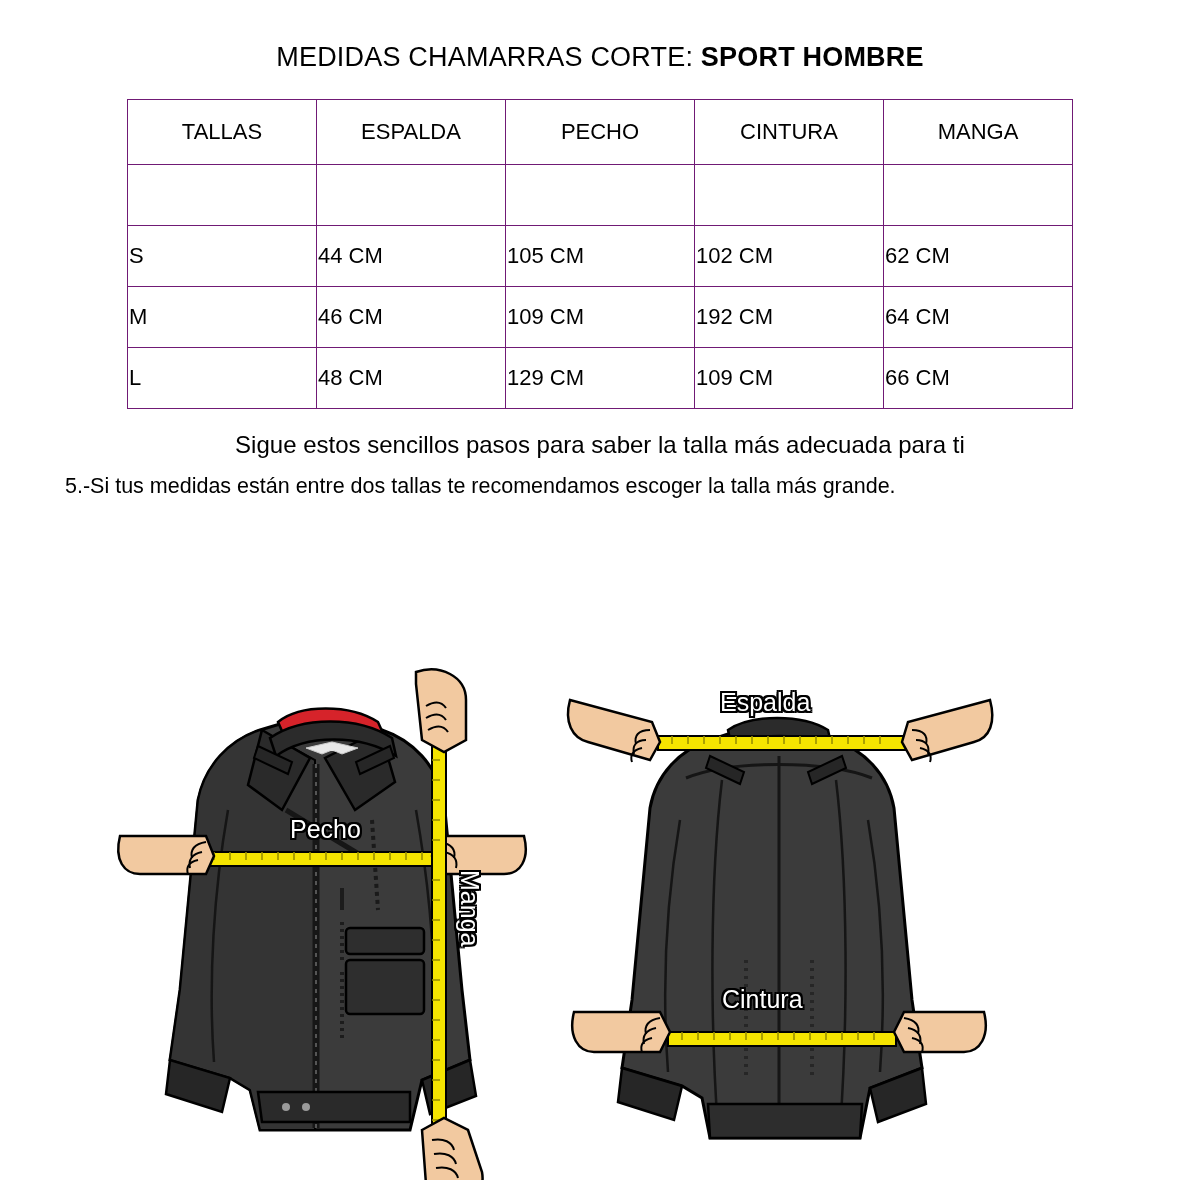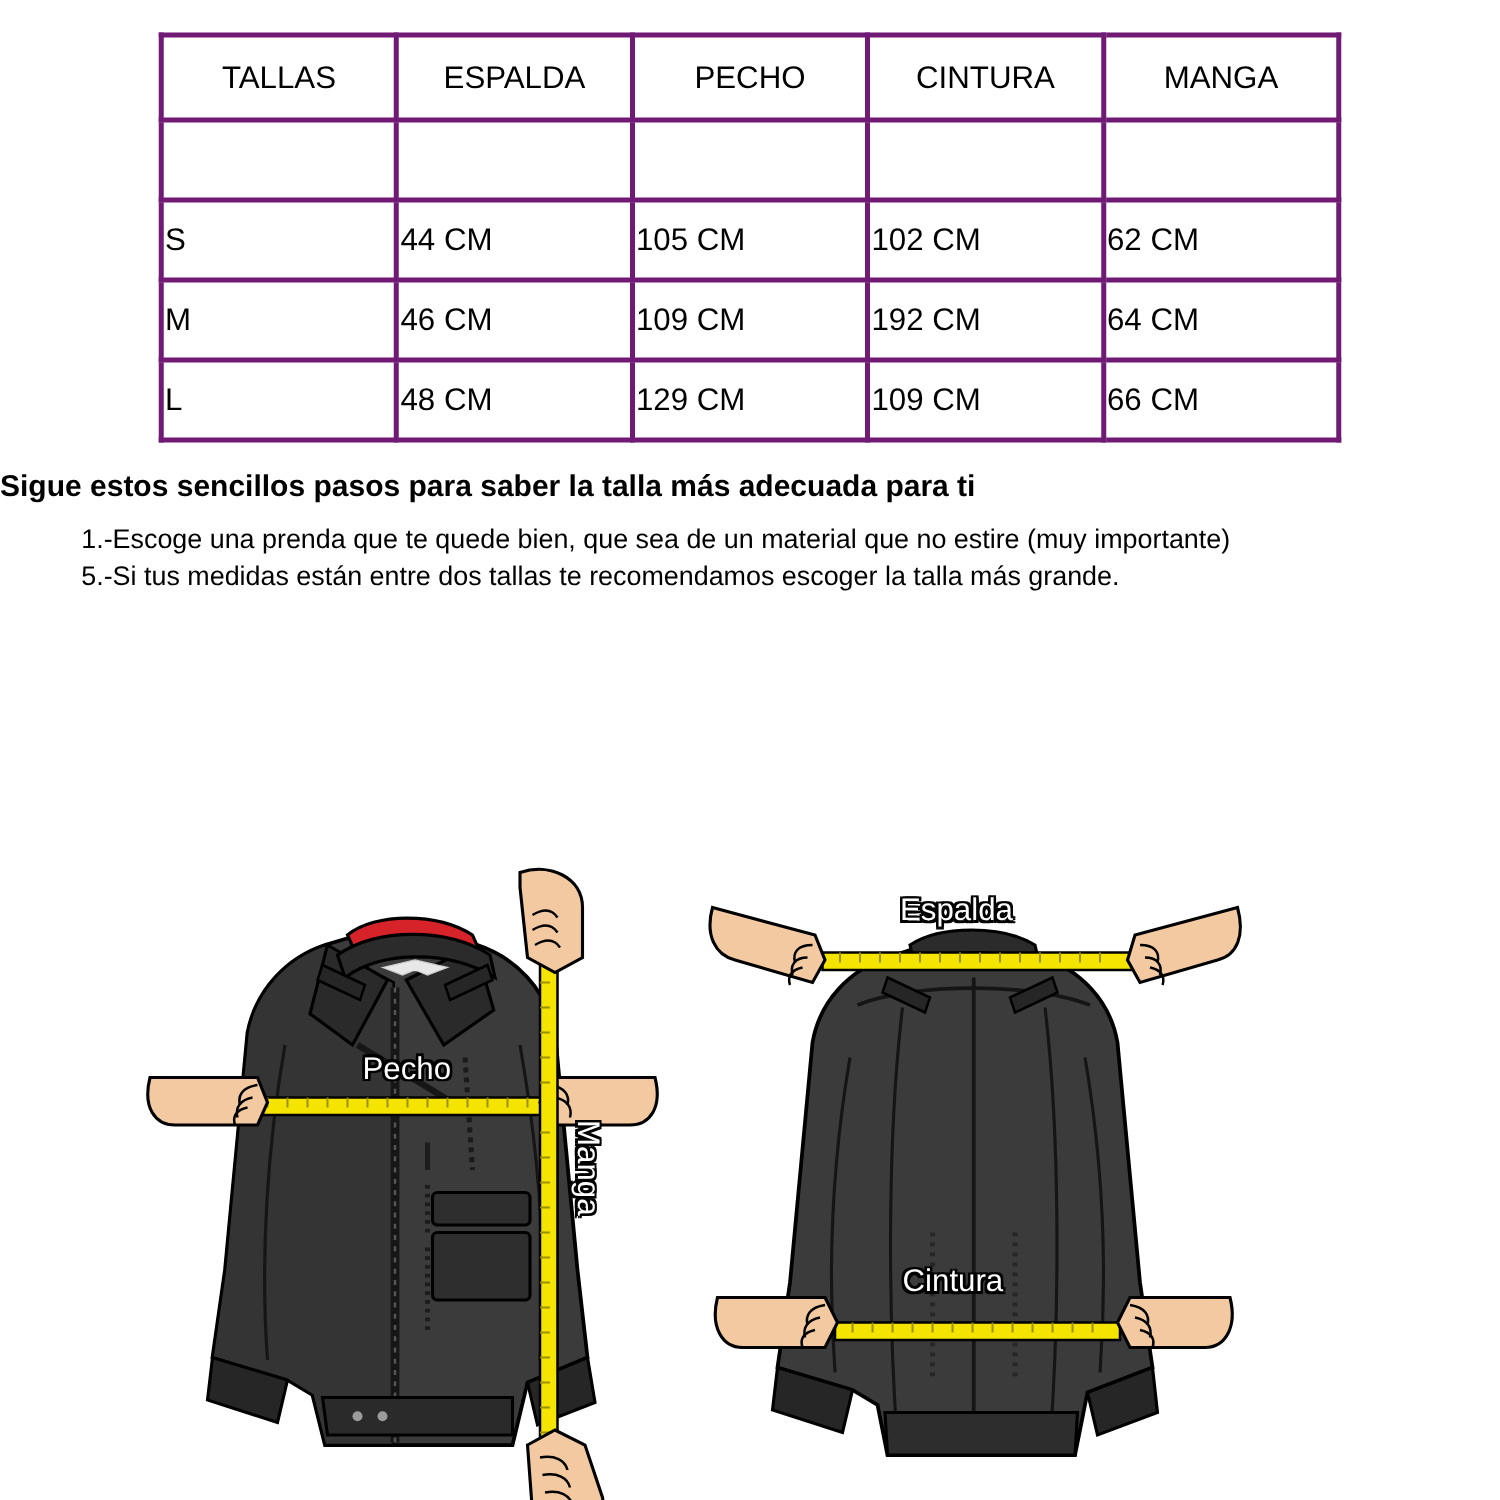--- a/index.html
+++ b/index.html
@@ -36,42 +36,42 @@
   .table-wrap {
     margin: 26px auto 0 auto;
     width: 946px;
   }
   table.sizes {
     border-collapse: collapse;
     width: 100%;
     table-layout: fixed;
   }
   table.sizes th, table.sizes td {
-    border: 4px solid #701a75;
-    font-size: 25px;
+    border: 1px solid #701a75;
+    font-size: 22px;
     font-weight: normal;
     height: 58px;
     vertical-align: middle;
   }
   table.sizes thead th {
     height: 62px;
   }
   .gap-row td {
     border-left: none;
     border-right: none;
     border-top: none;
     border-bottom: none;
     height: 22px;
   }
 
   
   .steps-head {
-    text-align: left;
+    text-align: center;
     font-size: 24px;
-    font-weight: bold;
+    font-weight: normal;
     margin-top: 22px;
   }
   .steps {
     width: 1070px;
     margin: 12px auto 0 auto;
   }
   .steps .step {
     font-size: 21.5px;
     line-height: 30px;
     white-space: nowrap;
@@ -112,20 +112,23 @@
   #lbl-pecho   { left: 180px; top: 155px; }
   #lbl-manga   { left: 345px; top: 210px; }
   #lbl-espalda { left: 160px; top: 28px; }
   #lbl-cintura { left: 162px; top: 325px; }
 </style>
 </head>
 <body>
 
 <div class="page">
 
+  <div class="title">
+    <span>MEDIDAS CHAMARRAS CORTE: </span><span class="strong">SPORT HOMBRE</span>
+  </div>
 
   <div class="table-wrap">
     <table class="sizes">
       <thead>
         <tr>
           <th>TALLAS</th>
           <th>ESPALDA</th>
           <th>PECHO</th>
           <th>CINTURA</th>
           <th>MANGA</th>
@@ -159,21 +162,20 @@
           <td>129 CM</td>
           <td>109 CM</td>
           <td>66 CM</td>
         </tr>
       </tbody>
     </table>
   </div>
 
   <div class="steps-head">Sigue estos sencillos pasos para saber la talla más adecuada para ti</div>
   <div class="steps">
-    <div class="step">1.-Escoge una prenda que te quede bien, que sea de un material que no estire (muy importante)</div>
     <div class="step">5.-Si tus medidas están entre dos tallas te recomendamos escoger la talla más grande.</div>
   </div>
 
   <div class="illustrations">
 
     <div class="illus left">
       <svg width="440" height="520" viewBox="0 0 440 520" xmlns="http://www.w3.org/2000/svg">
 
         <path d="M150 70 C 120 80, 95 105, 88 140 L 70 330 L 60 400 L 120 418 L 140 430 L 150 470
                  L 300 470 L 312 420 L 360 400 L 352 330 L 334 140 C 327 105, 302 80, 272 70

